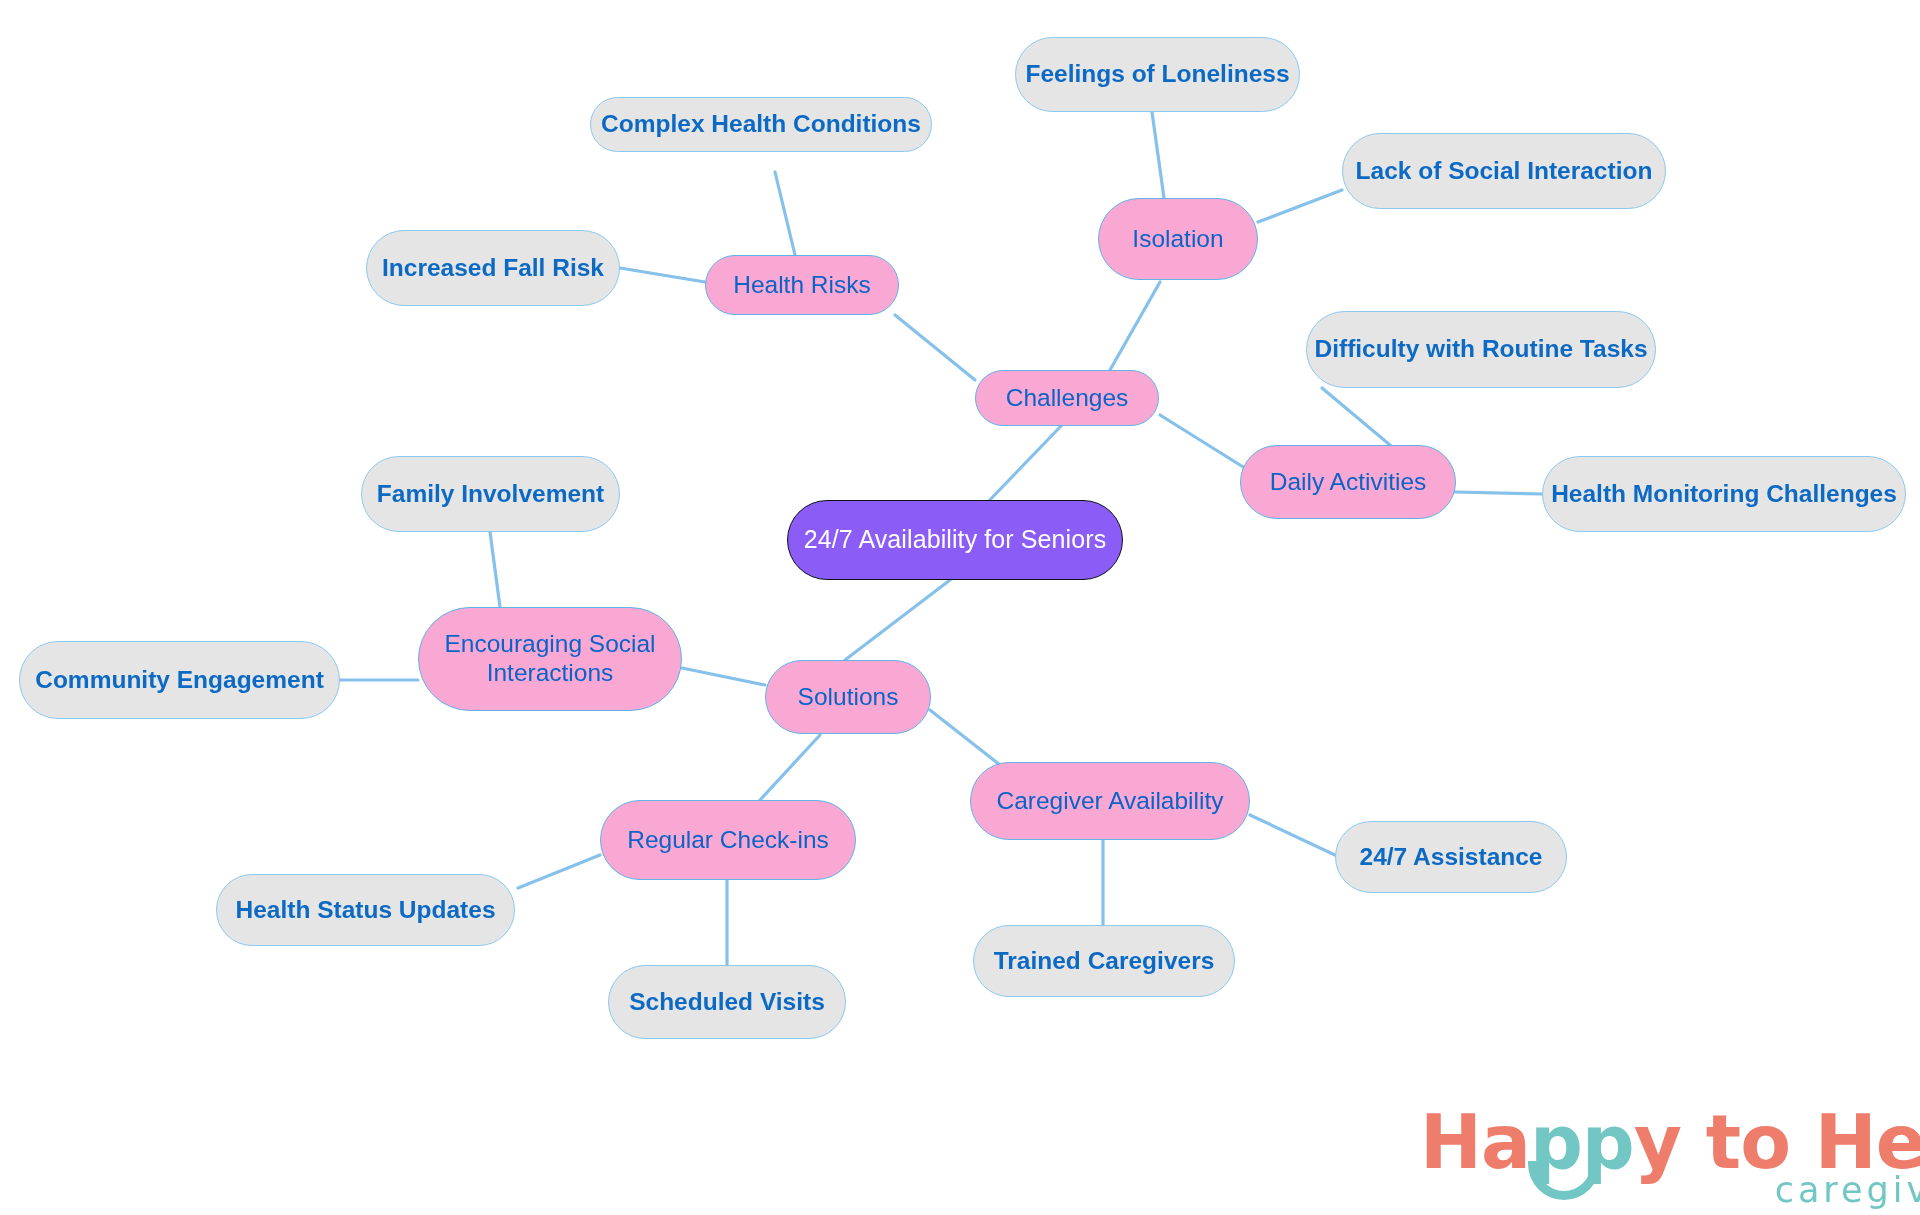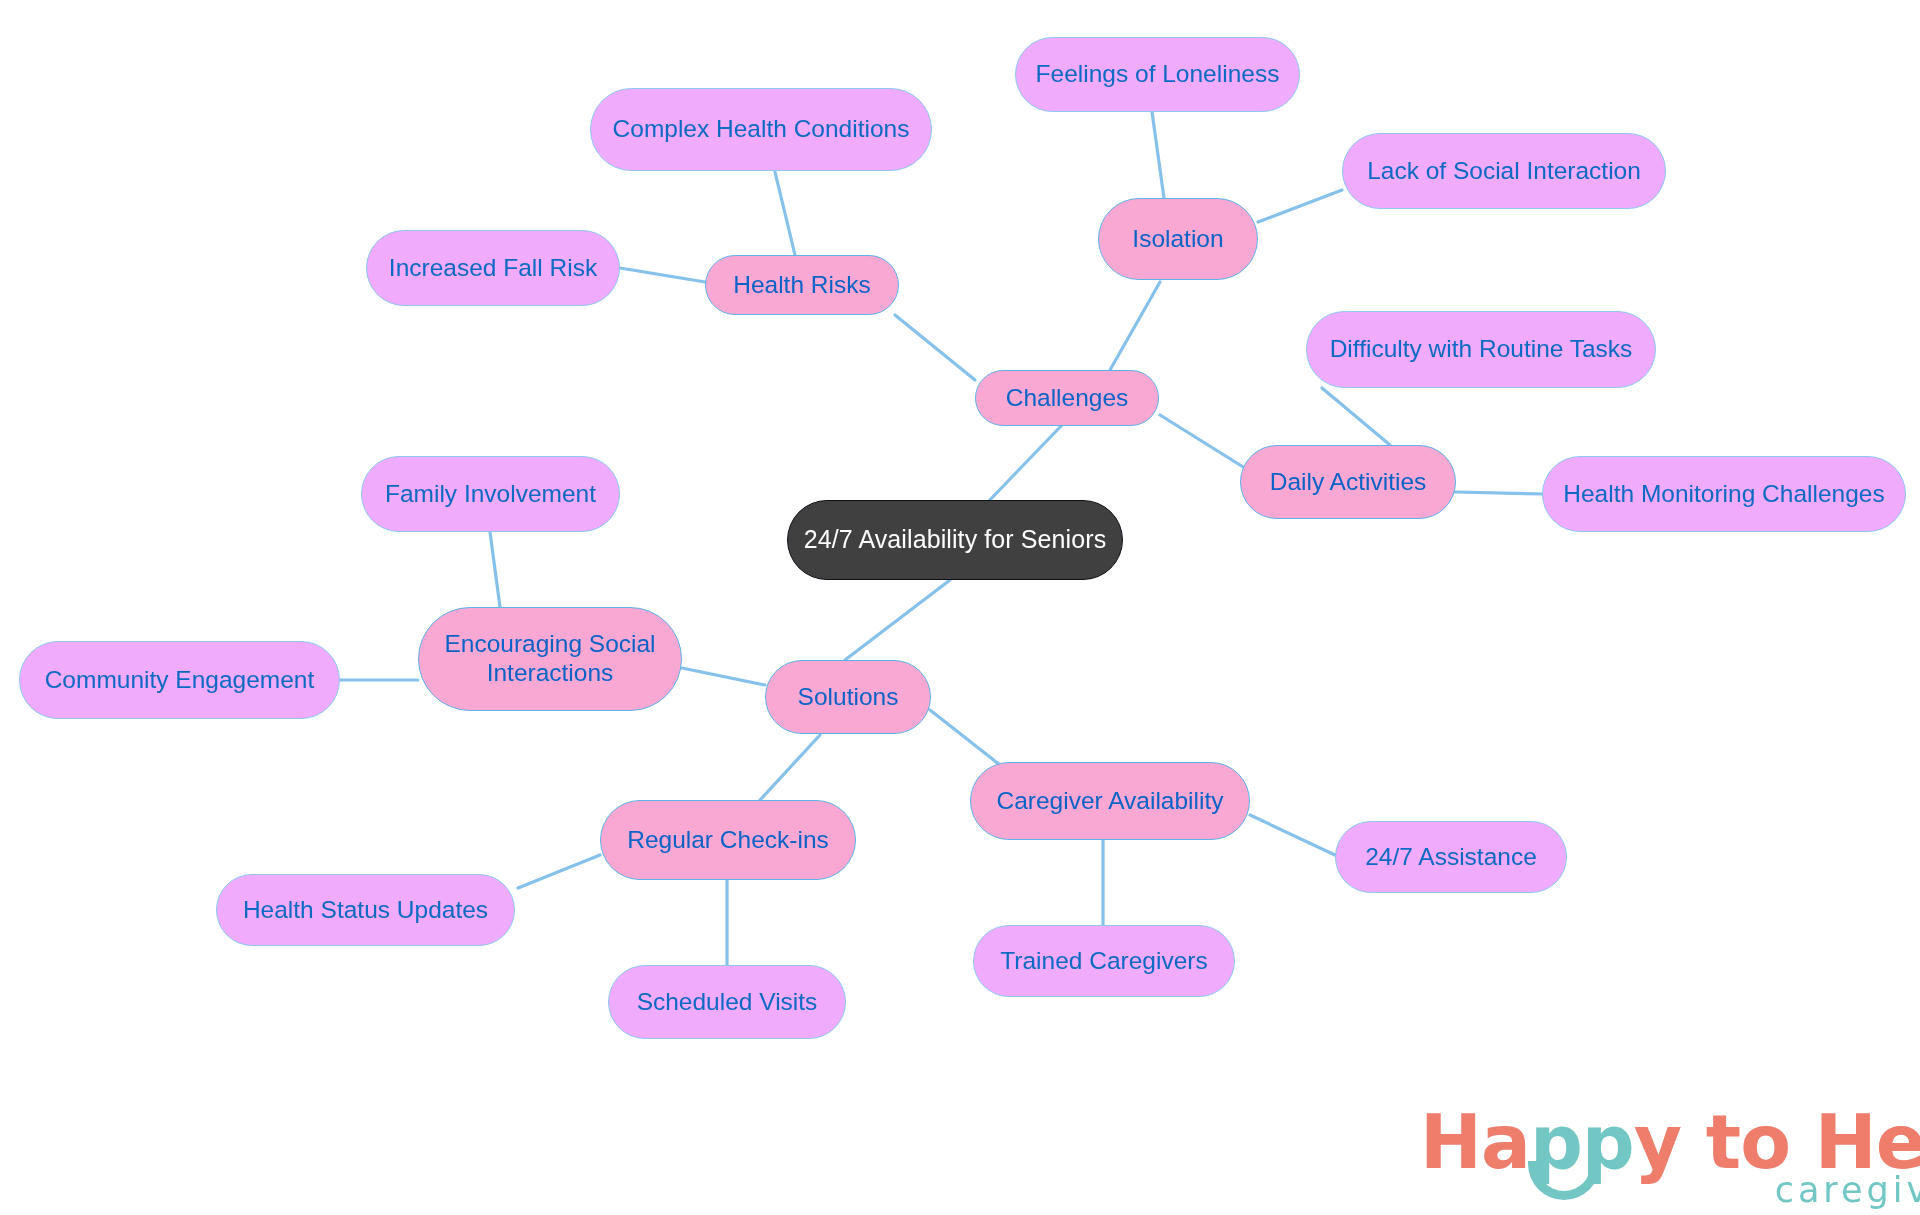--- a/index.html
+++ b/index.html
@@ -32,38 +32,39 @@
     display: flex;
     align-items: center;
     justify-content: center;
     text-align: center;
     border-radius: 999px;
     line-height: 1.18;
     white-space: pre-line;
     z-index: 2;
   }
   .node.root {
-    background: #404040;
+    background: #8b5cf6;
     color: #ffffff;
     border: 1px solid #0d1219;
     border-radius: 40px;
     font-size: 25px;
     letter-spacing: 0.1px;
   }
   .node.branch {
     background: #f9a8d4;
     border: 1.6px solid #5eb3e8;
     color: #0b63c6;
     font-size: 24.5px;
   }
   .node.leaf {
-    background: #f0abfc;
+    background: #e5e5e5;
     border: 1.6px solid #8cc8f0;
     color: #0d6ac4;
     font-size: 24.5px;
+    font-weight: bold;
   }
   .logo {
     position: absolute;
     z-index: 3;
     user-select: none;
   }
   .logo-main {
     font-family: "DejaVu Sans", sans-serif;
     font-weight: bold;
     font-size: 74px;
@@ -149,21 +150,21 @@
   <div class="node branch" style="left:975px; top:370px; width:184px; height:56px;">Challenges</div>
 
   <div class="node branch" style="left:765px; top:660px; width:166px; height:74px;">Solutions</div>
 
   <div class="node branch" style="left:705px; top:255px; width:194px; height:60px;">Health Risks</div>
 
   <div class="node branch" style="left:1098px; top:198px; width:160px; height:82px;">Isolation</div>
 
   <div class="node branch" style="left:1240px; top:445px; width:216px; height:74px;">Daily Activities</div>
 
-  <div class="node leaf" style="left:590px; top:88px; width:342px; height:83px;">Complex Health Conditions</div>
+  <div class="node leaf" style="left:590px; top:97px; width:342px; height:55px;">Complex Health Conditions</div>
 
   <div class="node leaf" style="left:366px; top:230px; width:254px; height:76px;">Increased Fall Risk</div>
 
   <div class="node leaf" style="left:1015px; top:37px; width:285px; height:75px;">Feelings of Loneliness</div>
 
   <div class="node leaf" style="left:1342px; top:133px; width:324px; height:76px;">Lack of Social Interaction</div>
 
   <div class="node leaf" style="left:1306px; top:311px; width:350px; height:77px;">Difficulty with Routine Tasks</div>
 
   <div class="node leaf" style="left:1542px; top:456px; width:364px; height:76px;">Health Monitoring Challenges</div>

